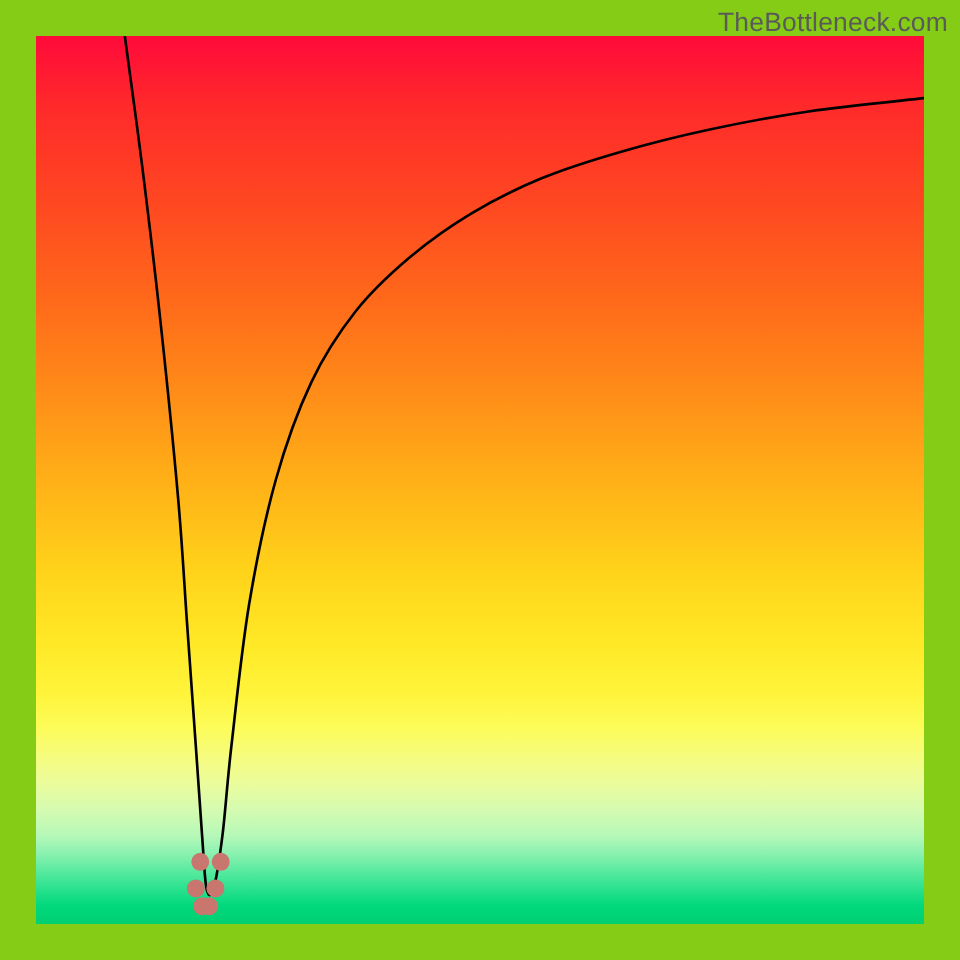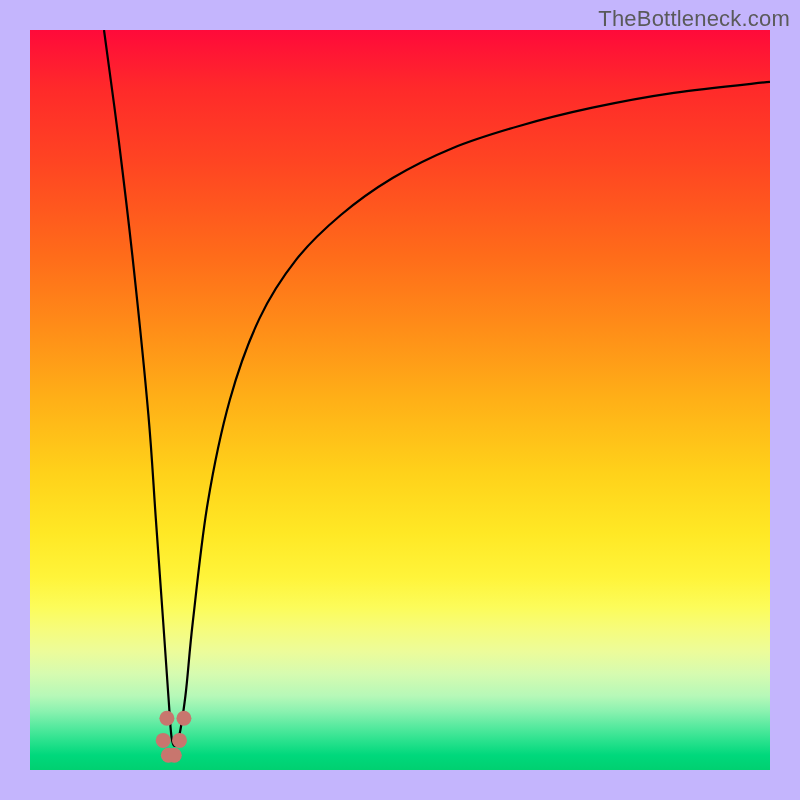--- a/index.html
+++ b/index.html
@@ -1,21 +1,21 @@
 <!DOCTYPE html>
 <html><head>
 <meta charset="utf-8">
 <style>
   * { margin: 0; padding: 0; box-sizing: border-box; }
   html, body { width: 800px; height: 800px; overflow: hidden; background: #000; }
   .wrap {
     position: relative;
     width: 800px;
     height: 800px;
-    background: #c4b5fd;
+    background: #84cc16;
   }
   .plot {
     position: absolute;
     left: 30px;
     top: 30px;
     width: 740px;
     height: 740px;
     background: linear-gradient(to bottom,
       #ff0a3a 0%,
       #ff2a2a 8%,

